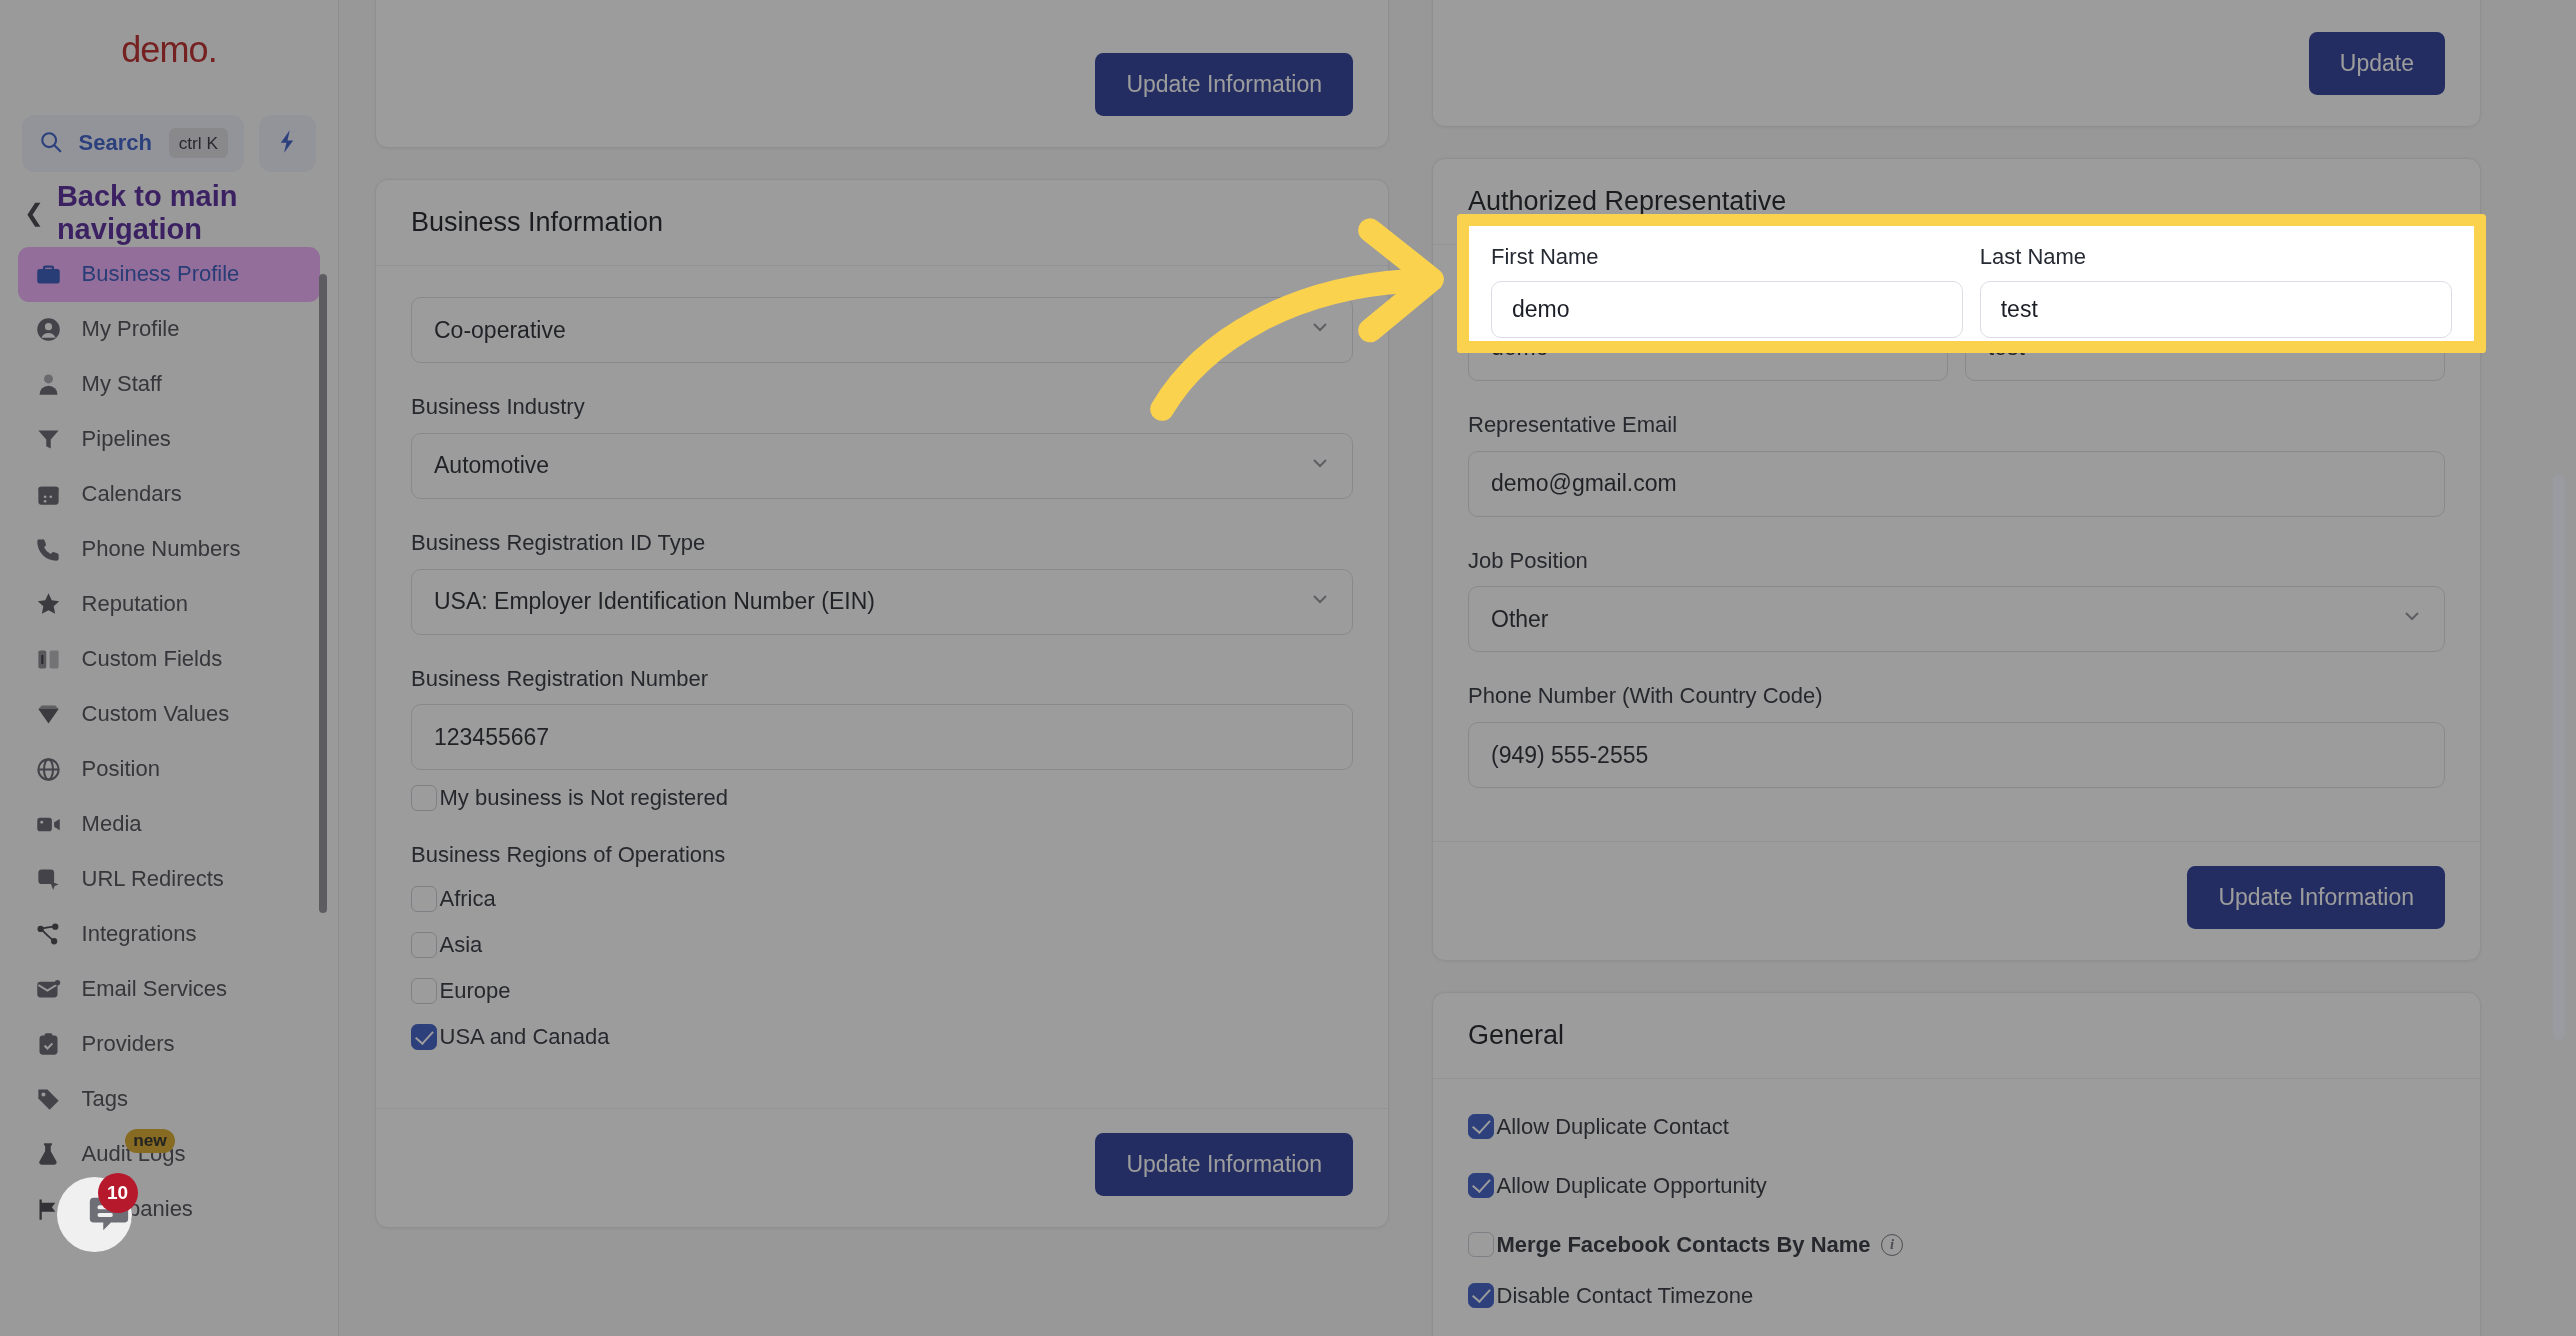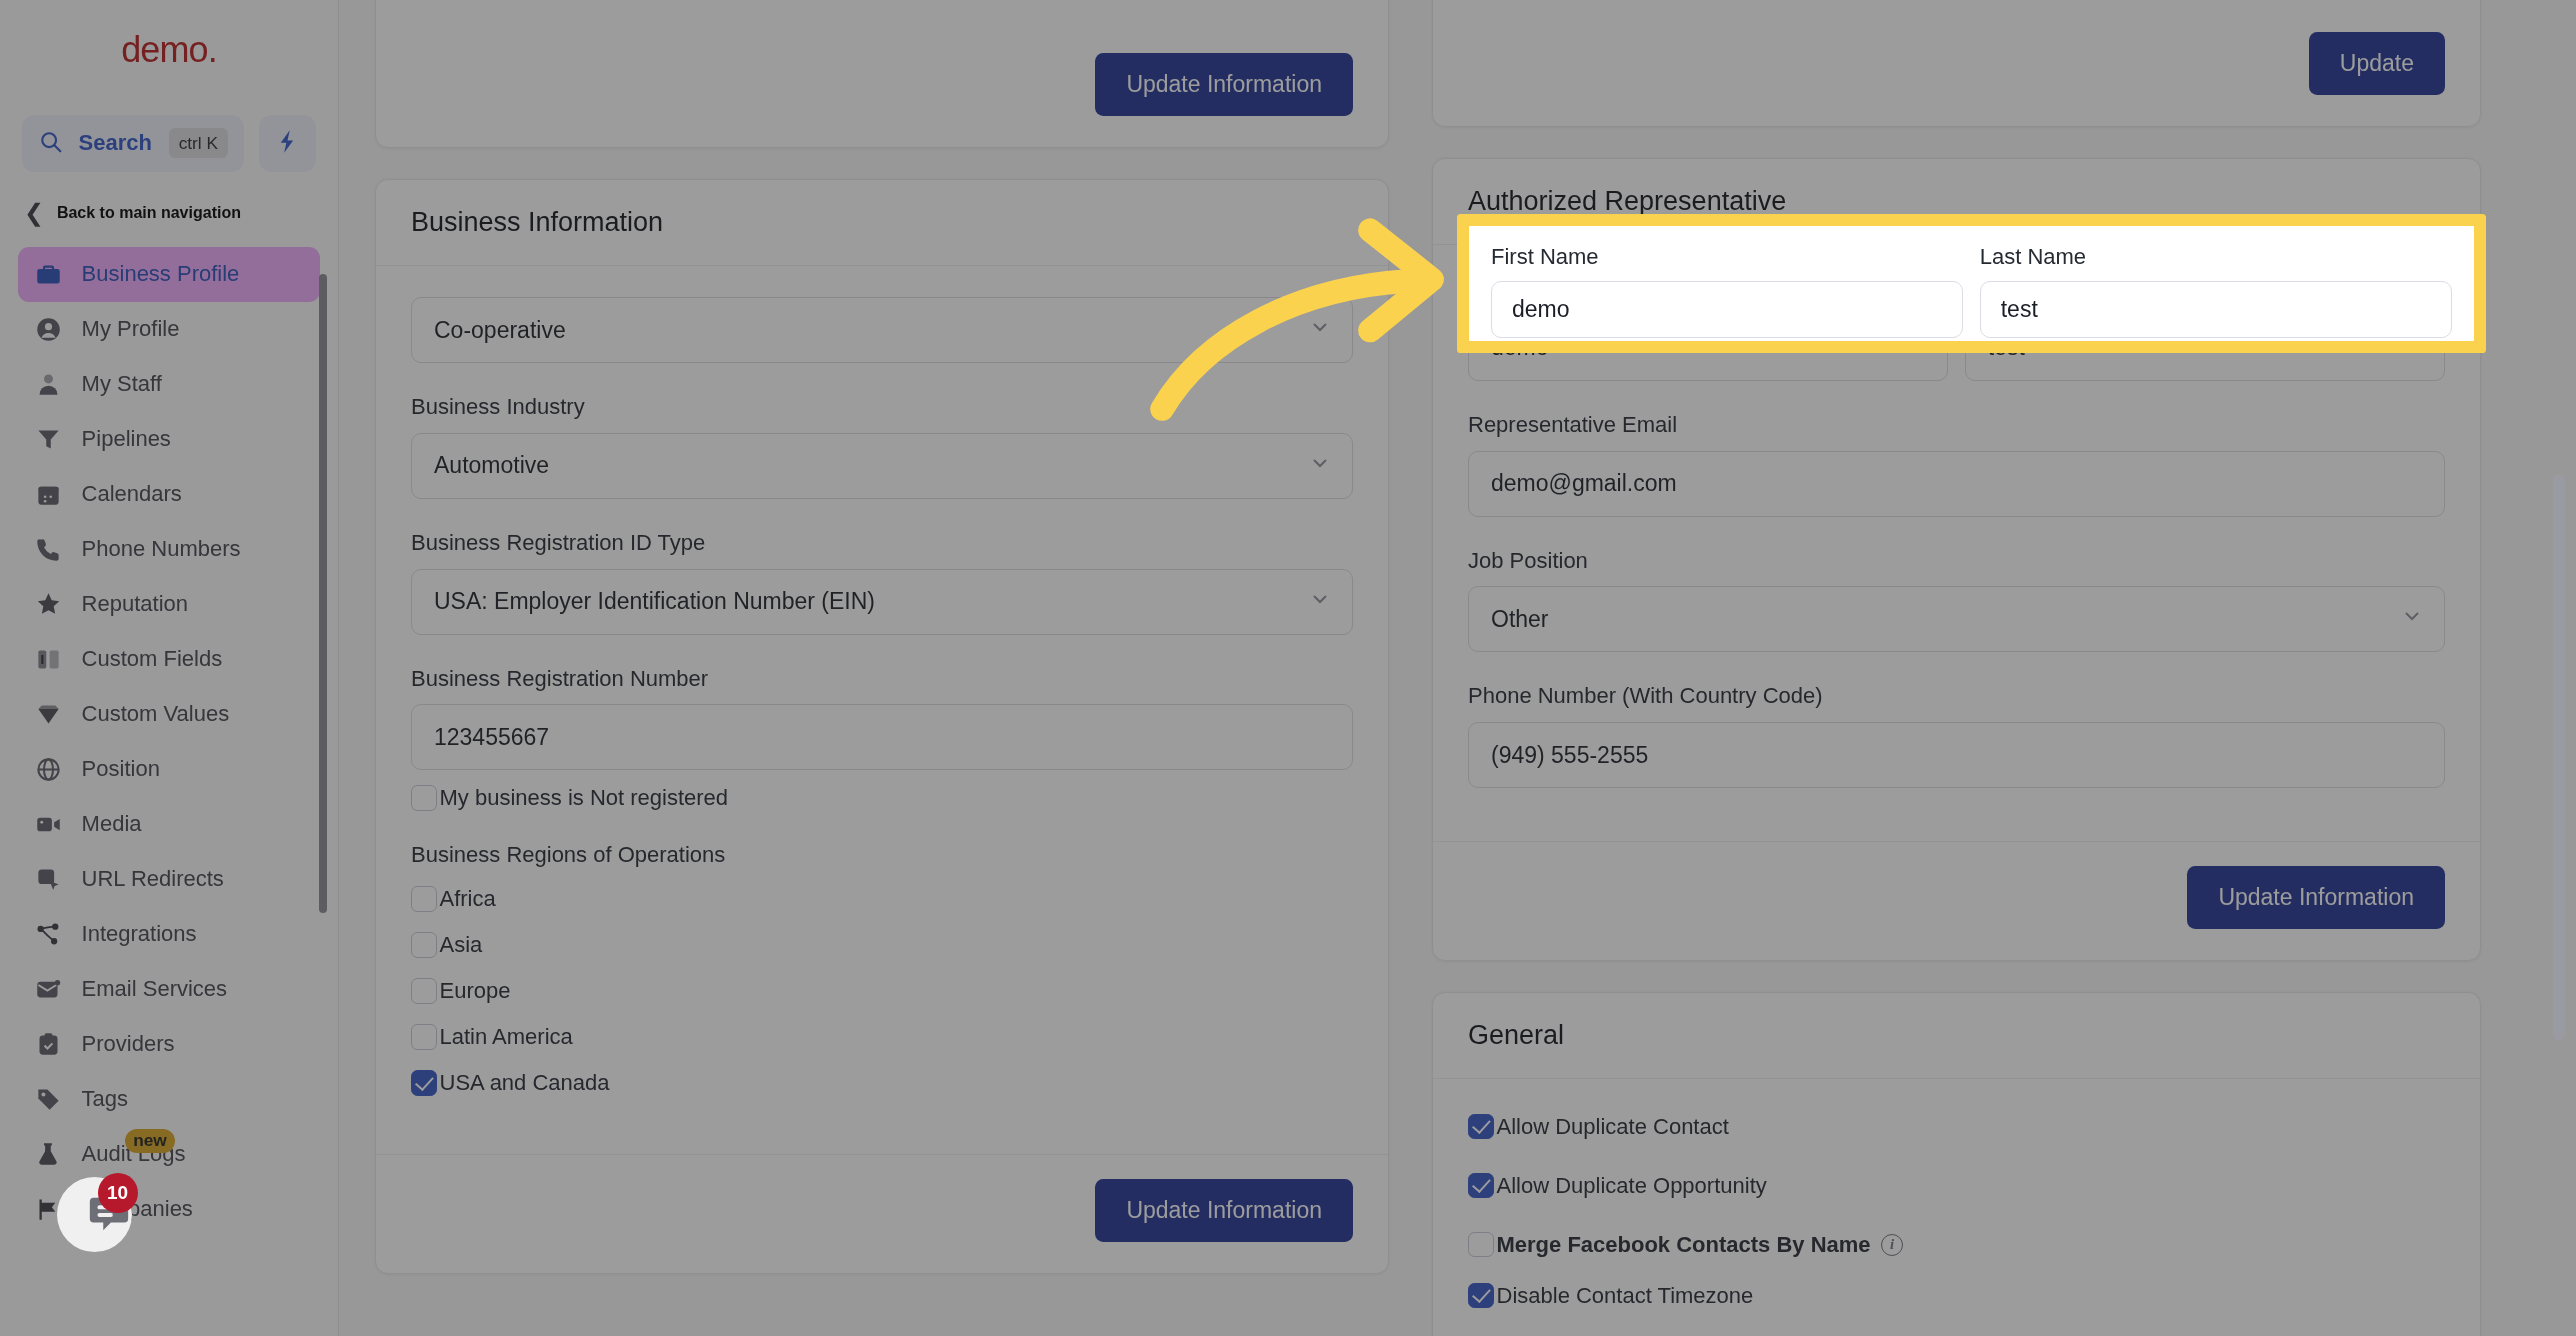--- a/index.html
+++ b/index.html
@@ -58,21 +58,21 @@
     display: flex; align-items: center; justify-content: center;
     cursor: pointer;
   }
 
   .back-nav {
     display: flex; align-items: center; gap: 12.8px;
     padding: 0 24px; height: 57px; margin-top: 12.8px;
     cursor: pointer;
   }
   .back-nav .chev { color: #3a3a42; font-size: 24px; line-height: 1; }
-  .back-nav span.lbl { font-size: 16px; color: #000000; font-weight: 600; }
+  .back-nav span.lbl { font-size: 29px; color: #4c1d95; font-weight: 600; }
 
   .nav-list { margin-top: 5.5px; padding: 0 18px; }
   .nav-item {
     display: flex; align-items: center; gap: 18px;
     height: 55px; padding: 0 14.6px;
     border-radius: 11px; cursor: pointer;
     position: relative;
   }
   .nav-item.active { background: #f0abfc; }
   .nav-item .ico {
@@ -541,24 +541,20 @@
             <span class="chk"></span>
             <span class="chk-label">Africa</span>
           </div>
           <div class="chk-row">
             <span class="chk"></span>
             <span class="chk-label">Asia</span>
           </div>
           <div class="chk-row">
             <span class="chk"></span>
             <span class="chk-label">Europe</span>
-          </div>
-          <div class="chk-row">
-            <span class="chk"></span>
-            <span class="chk-label">Latin America</span>
           </div>
           <div class="chk-row" style="margin-bottom:42px;">
             <span class="chk on"></span>
             <span class="chk-label">USA and Canada</span>
           </div>
 
         </div>
         <div class="card-foot">
           <button class="btn-primary">Update Information</button>
         </div>

